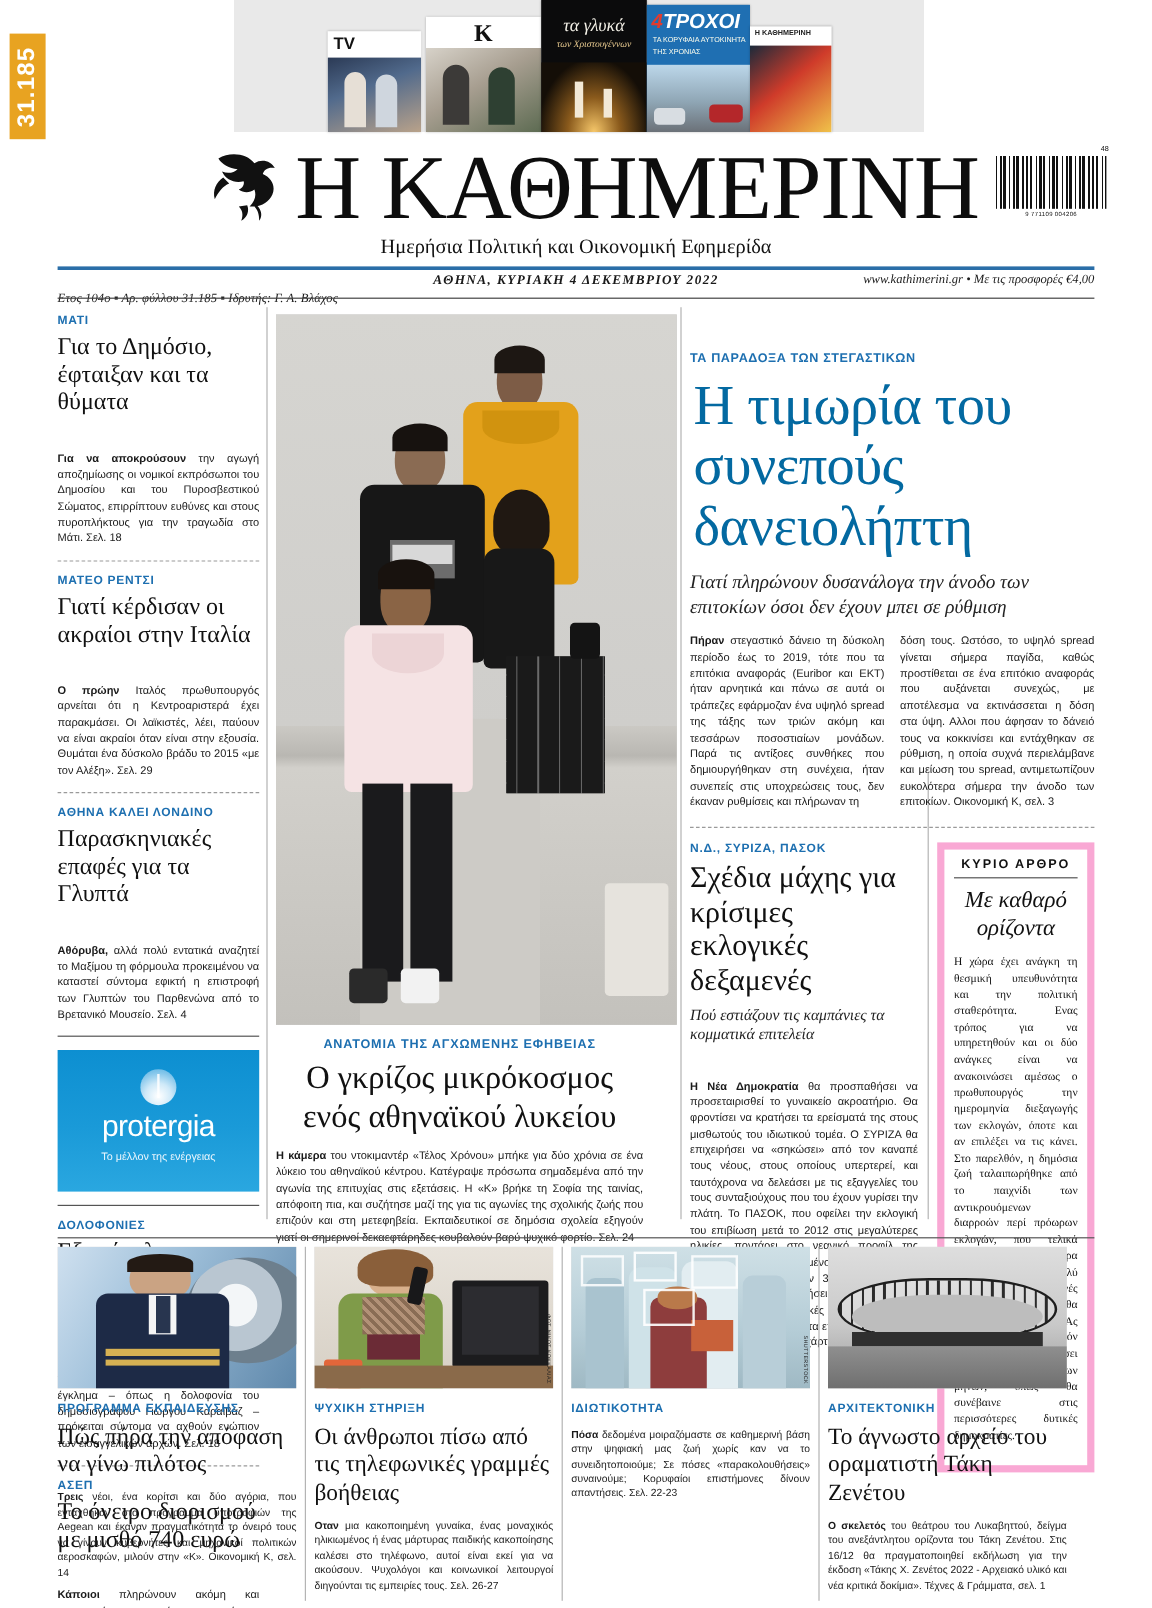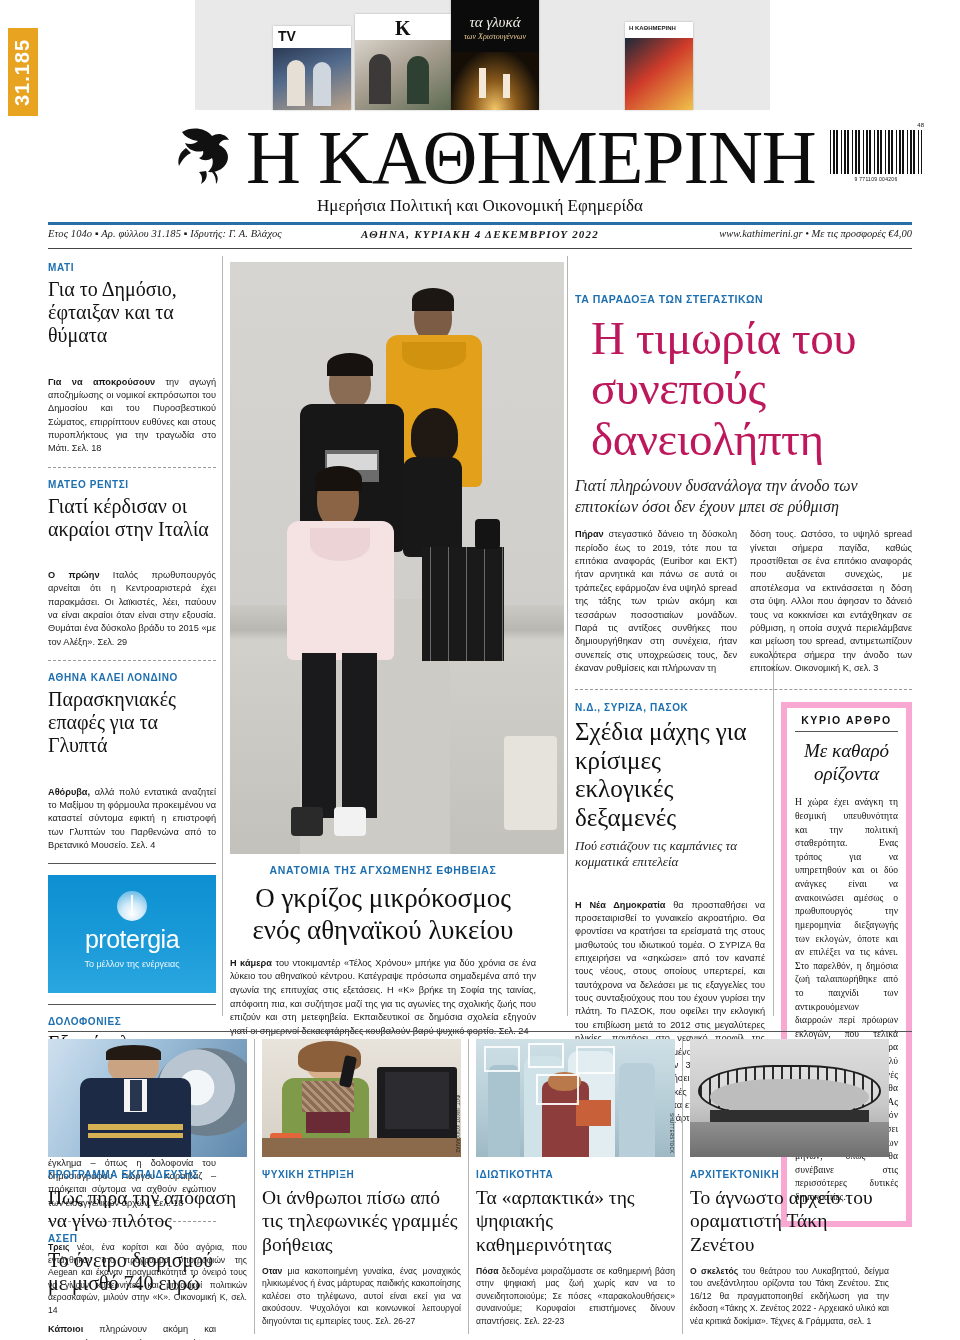--- a/index.html
+++ b/index.html
@@ -94,21 +94,21 @@
   .barcode .bcsmall{ position:absolute; right:-2px; top:-8px; font-family:"Liberation Sans",sans-serif; font-size:6px;}
   .tagline{
     position:absolute; left:0; top:196px; width:960px; text-align:center;
     font-family:"Liberation Serif", serif; font-size:17px; color:#111;
   }
 
   
   .rule-thick{ position:absolute; left:48px; top:222px; width:864px; height:3px; background:#2a6ea8; }
   .dateline{ position:absolute; left:48px; top:228px; width:864px; height:18px;
     font-family:"Liberation Serif",serif; font-style:italic; font-size:10.5px; color:#1a1a1a; }
-  .dl-left{ position:absolute; left:0; top:0; letter-spacing:.1px;font-style:italic; }
+  .dl-left{ position:absolute; left:0; top:16px; letter-spacing:.1px;font-style:italic; }
   .dl-center{ position:absolute; left:0; top:0; width:864px; text-align:center;
       font-weight:bold; letter-spacing:1.2px; font-size:11px; font-style:italic;}
   .dl-right{ position:absolute; right:0; top:0;margin-left:36px; }
   .rule-thin{ position:absolute; left:48px; top:248px; width:864px; height:1px; background:#444; }
 
   
   .page{ position:absolute; left:48px; top:256px; width:864px; height:1080px; }
 
   .vline{ position:absolute; width:1px; background:#b4b4b4; }
 
@@ -155,21 +155,21 @@
   .center-body{ font-family:"Liberation Sans",sans-serif; font-size:9.2px; line-height:1.48; text-align:justify; color:#1a1a1a;}
 
   
   .colR{ position:absolute; left:527px; top:6px; width:337px; }
   .lead-kicker{
     font-family:"Liberation Sans",sans-serif; font-weight:bold;
     font-size:10.5px; letter-spacing:.5px; color:#1d6fb0; margin-bottom:8px;margin-top:31px;
   }
   .lead-hl{
     font-family:"Liberation Serif",serif; font-size:47px; line-height:1.07;
-    color:#be185d; font-weight:normal; margin:0 0 12px 16px; letter-spacing:-.5px;
+    color:#0369a1; font-weight:normal; margin:0 0 12px 3px; letter-spacing:-.5px;
   }
   .lead-sub{
     font-family:"Liberation Serif",serif; font-style:italic; font-size:16px;
     line-height:1.3; color:#222; margin:0 0 11px 0;
   }
   .two-col{ column-count:2; column-gap:13px; }
   .two-col p{ margin:0; }
 
   .sec2{ position:relative; margin-top:12px; }
   .sec2-left{ position:absolute; left:0; top:0; width:190px; }
@@ -224,20 +224,27 @@
       <div class="ph"></div>
       <div class="mtitle">K</div>
     </div>
     <div class="mag mag-sweets">
       <div class="glow">
         <div class="c1"></div>
         <div class="c2"></div>
       </div>
       <div class="mtitle">τα γλυκά</div>
       <div class="sub">των Χριστουγέννων</div>
+    </div>
+    <div class="mag mag-4t">
+      <div class="mtitle"><span class="num">4</span><span>ΤΡΟΧΟΙ</span></div>
+      <div class="lines">ΤΑ ΚΟΡΥΦΑΙΑ
+ΑΥΤΟΚΙΝΗΤΑ
+ΤΗΣ ΧΡΟΝΙΑΣ</div>
+      <div class="ph"></div>
     </div>
     <div class="mag mag-last">
       <div class="mtitle">Η ΚΑΘΗΜΕΡΙΝΗ</div>
       <div class="ph"></div>
     </div>
   </div>
 </div>
 
 <div class="masthead">
   <svg class="logo-bird" viewBox="0 0 70 62">
@@ -453,21 +460,20 @@
         <div style="position:absolute;left:33%;top:36%;width:24%;height:64%;background:#8e3d3d;border-radius:8px 8px 0 0;"></div>
         <div style="position:absolute;left:36%;top:28%;width:17%;height:16%;border-radius:46%;background:#b9794a;"></div>
         <div style="position:absolute;left:50%;top:52%;width:18%;height:22%;background:#c8613a;"></div>
         <div style="position:absolute;left:4%;top:6%;width:18%;height:22%;border:2px solid rgba(255,255,255,.85);border-image:none;"></div>
         <div style="position:absolute;left:26%;top:3%;width:18%;height:22%;border:2px solid rgba(255,255,255,.9);"></div>
         <div style="position:absolute;left:50%;top:6%;width:20%;height:24%;border:2px solid rgba(255,255,255,.85);"></div>
         <div style="position:absolute;left:30%;top:30%;width:22%;height:26%;border:2px solid rgba(255,255,255,.9);"></div>
         <div class="credit">SHUTTERSTOCK</div>
       </div>
       <div class="bkicker">ΙΔΙΩΤΙΚΟΤΗΤΑ</div>
-      <h3 class="bhl">Τα «αρπακτικά» της ψηφιακής καθημερινότητας</h3>
       <p class="bbody"><b>Πόσα</b><span> δεδομένα μοιραζόμαστε σε καθημερινή βάση στην ψηφιακή μας ζωή χωρίς καν να το συνειδητοποιούμε; Σε πόσες «παρακολουθήσεις» συναινούμε; Κορυφαίοι επιστήμονες δίνουν απαντήσεις. Σελ. 22-23</span></p>
     </div>
 
     <div class="bcol bcol4">
       <div class="bphoto">
         <div style="position:absolute;inset:0;background:linear-gradient(180deg,#dedede 0%,#c9c9c9 55%,#9a9a9a 100%);"></div>
         <div style="position:absolute;left:4%;top:22%;width:92%;height:44%;border-radius:50%/60%;background:repeating-linear-gradient(90deg,#2b2b2b 0 2px,rgba(255,255,255,.25) 2px 9px);border:2px solid #1e1e1e;"></div>
         <div style="position:absolute;left:10%;top:34%;width:80%;height:30%;border-radius:50%/60%;background:#bdbdbd;"></div>
         <div style="position:absolute;left:10%;top:60%;width:80%;height:10%;background:#2f2f2f;"></div>
         <div style="position:absolute;left:0;bottom:0;width:100%;height:30%;background:linear-gradient(180deg,#8f8f8f 0%,#6f6f6f 100%);"></div>

